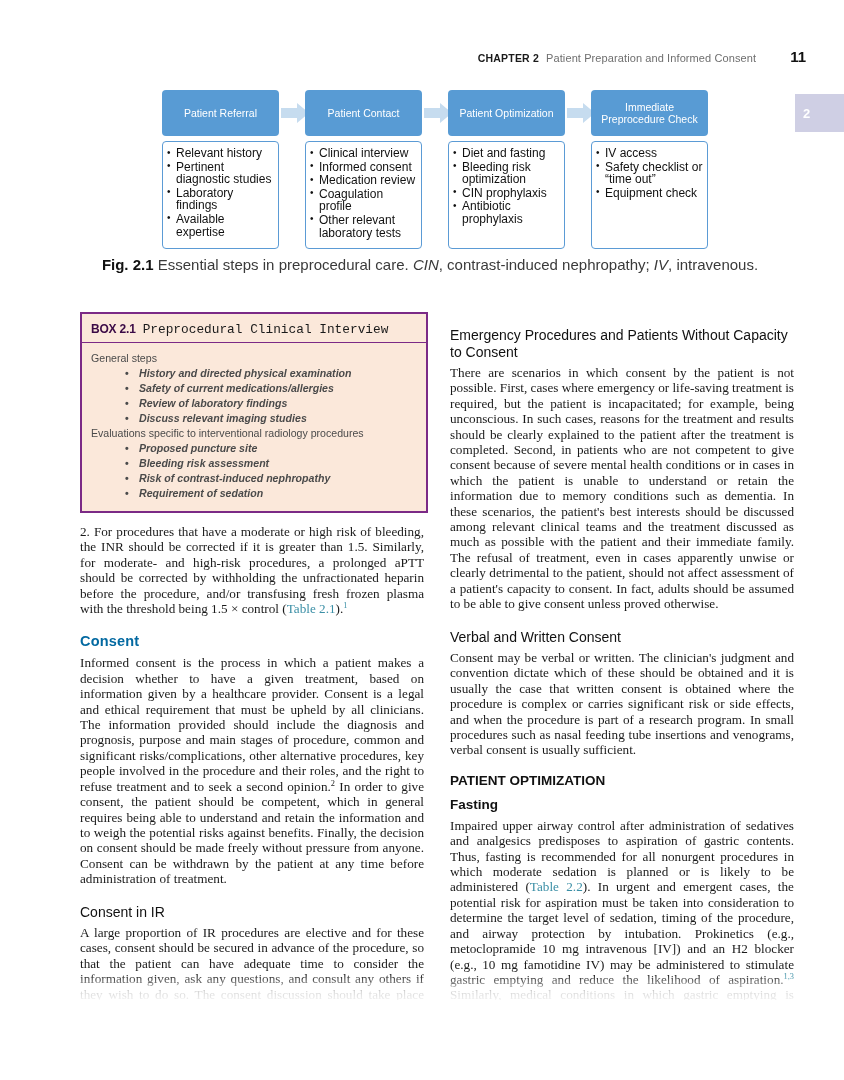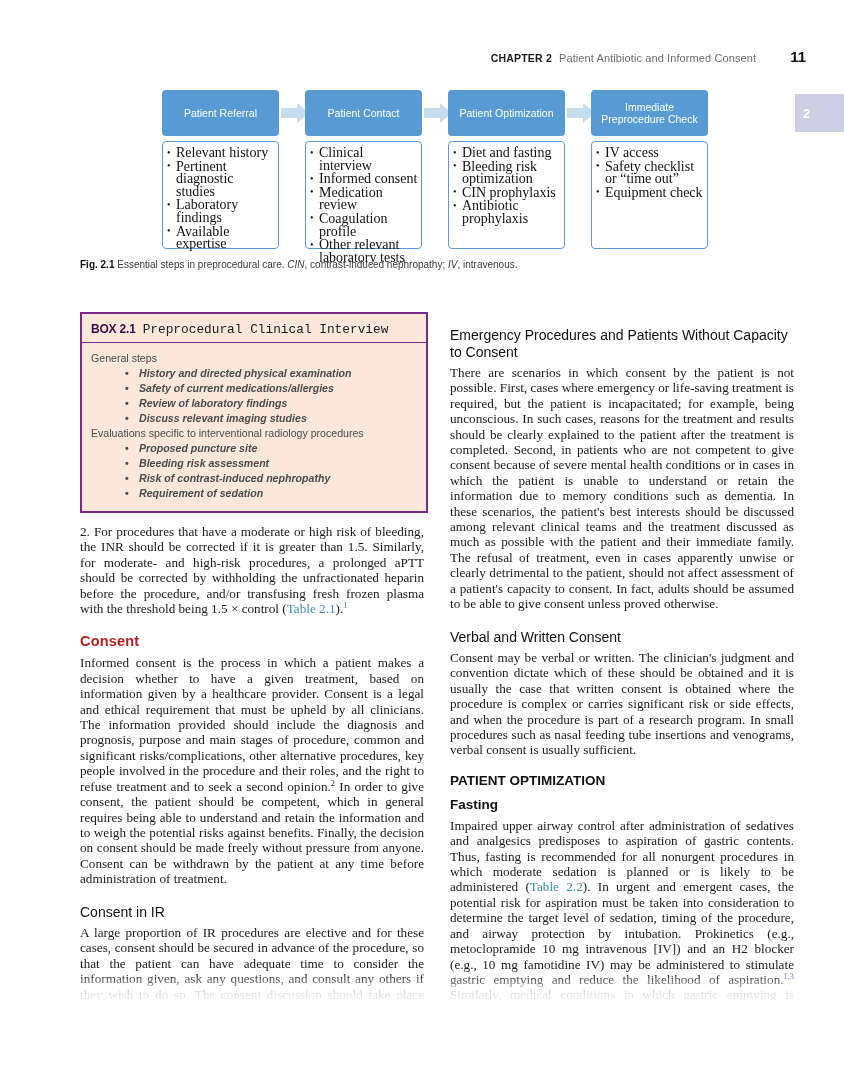--- a/index.html
+++ b/index.html
@@ -108,22 +108,22 @@
     border-radius: 4px;
     box-sizing: border-box;
     padding: 5px 3px 3px 4px;
     background: #ffffff;
   }
   .flow-body ul {
     margin: 0; padding: 0;
     list-style: none;
   }
   .flow-body li {
-    font-family: Liberation Serif, serif;
-    font-size: 14px;
+    font-family: Liberation Sans, sans-serif;
+    font-size: 12px;
     line-height: 12.6px;
     color: #111;
     padding-left: 9px;
     position: relative;
     margin-bottom: 1px;
   }
   .flow-body li::before {
     content: "\2022";
     position: absolute;
     left: 0; top: -0.5px;
@@ -139,23 +139,23 @@
   .flow-arrow.a0 { left: 119px; }
   .flow-arrow.a1 { left: 262px; }
   .flow-arrow.a2 { left: 405px; }
   .flow-arrow svg { display: block; }
 
   
   .figcap {
     position: absolute;
     left: 80px; top: 258px;
     width: 700px;
-    text-align: left;
-    font-family: "Liberation Sans", sans-serif;
-    font-size: 10px;
+    text-align: center;
+    font-family: "Liberation Sans", sans-serif;
+    font-size: 15px;
     color: #3a3a3a;
     line-height: 13px;
   }
   .figcap b { color: #111; }
   .figcap i { font-style: italic; }
 
   
   .col {
     position: absolute;
     top: 310px;
@@ -178,21 +178,21 @@
   .xref { color: #3b8fa6; }
   sup { font-size: 8.4px; vertical-align: super; line-height: 0; }
   sup.x { color: #3b8fa6; }
 
   h2.a-head {
     font-family: "Liberation Sans", sans-serif;
     font-weight: bold;
     font-size: 14.5px;
     letter-spacing: .2px;
     margin: 17px 0 6px 0;
-    color: #b91c1c;
+    color: #0369a1;
   }
   h3.b-head {
     font-family: "Liberation Sans", sans-serif;
     font-weight: normal;
     font-size: 14px;
     margin: 17px 0 5px 0;
     color: #111;
     line-height: 16.5px;
   }
   h4.c-head {
@@ -277,21 +277,21 @@
     width: 844px; height: 30px;
     background: linear-gradient(to bottom, rgba(255,255,255,0) 0%, rgba(255,255,255,.82) 55%, #ffffff 100%);
   }
 </style>
 </head>
 <body>
 
 <div class="page">
 
   <div class="runhead">
-    <span class="chapnum">CHAPTER 2</span><span class="chaptitle">Patient Antibiotic and Informed Consent</span><span class="folio">11</span>
+    <span class="chapnum">CHAPTER 2</span><span class="chaptitle">Patient Preparation and Informed Consent</span><span class="folio">11</span>
   </div>
 
   <div class="chapter-tab">
     <span>2</span>
   </div>
 
   <div class="flow">
 
     <div class="flow-col c0">
       <div class="flow-head">

